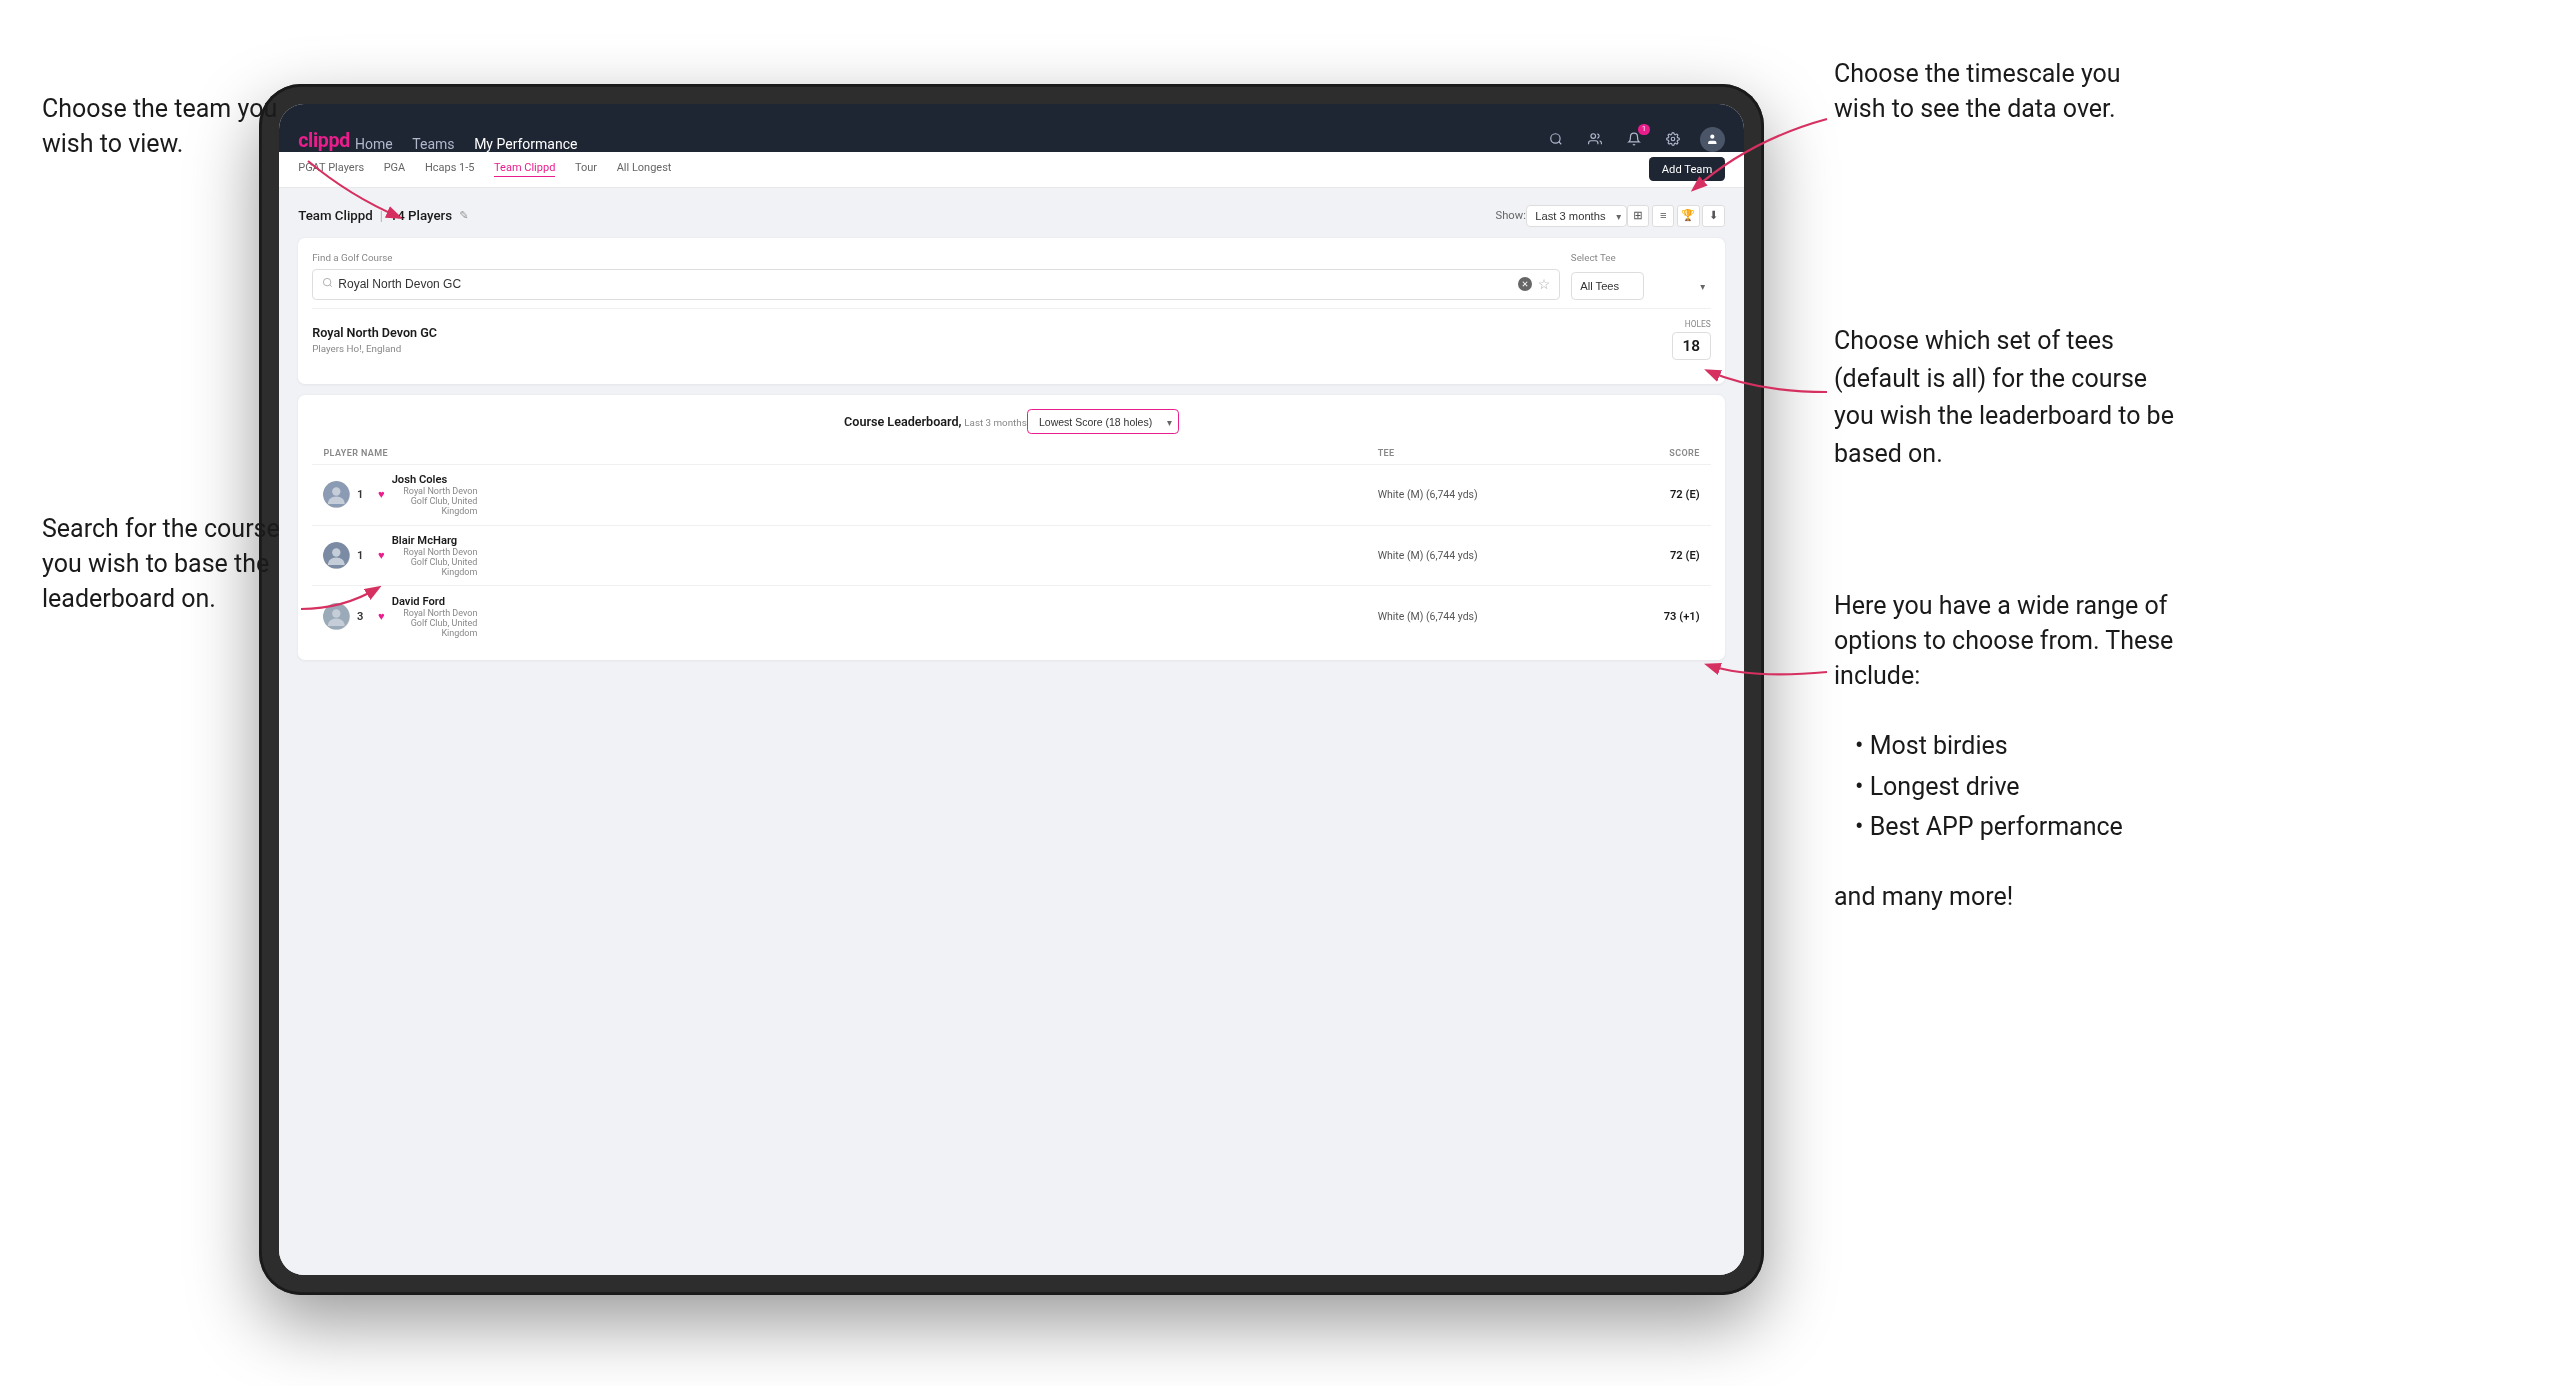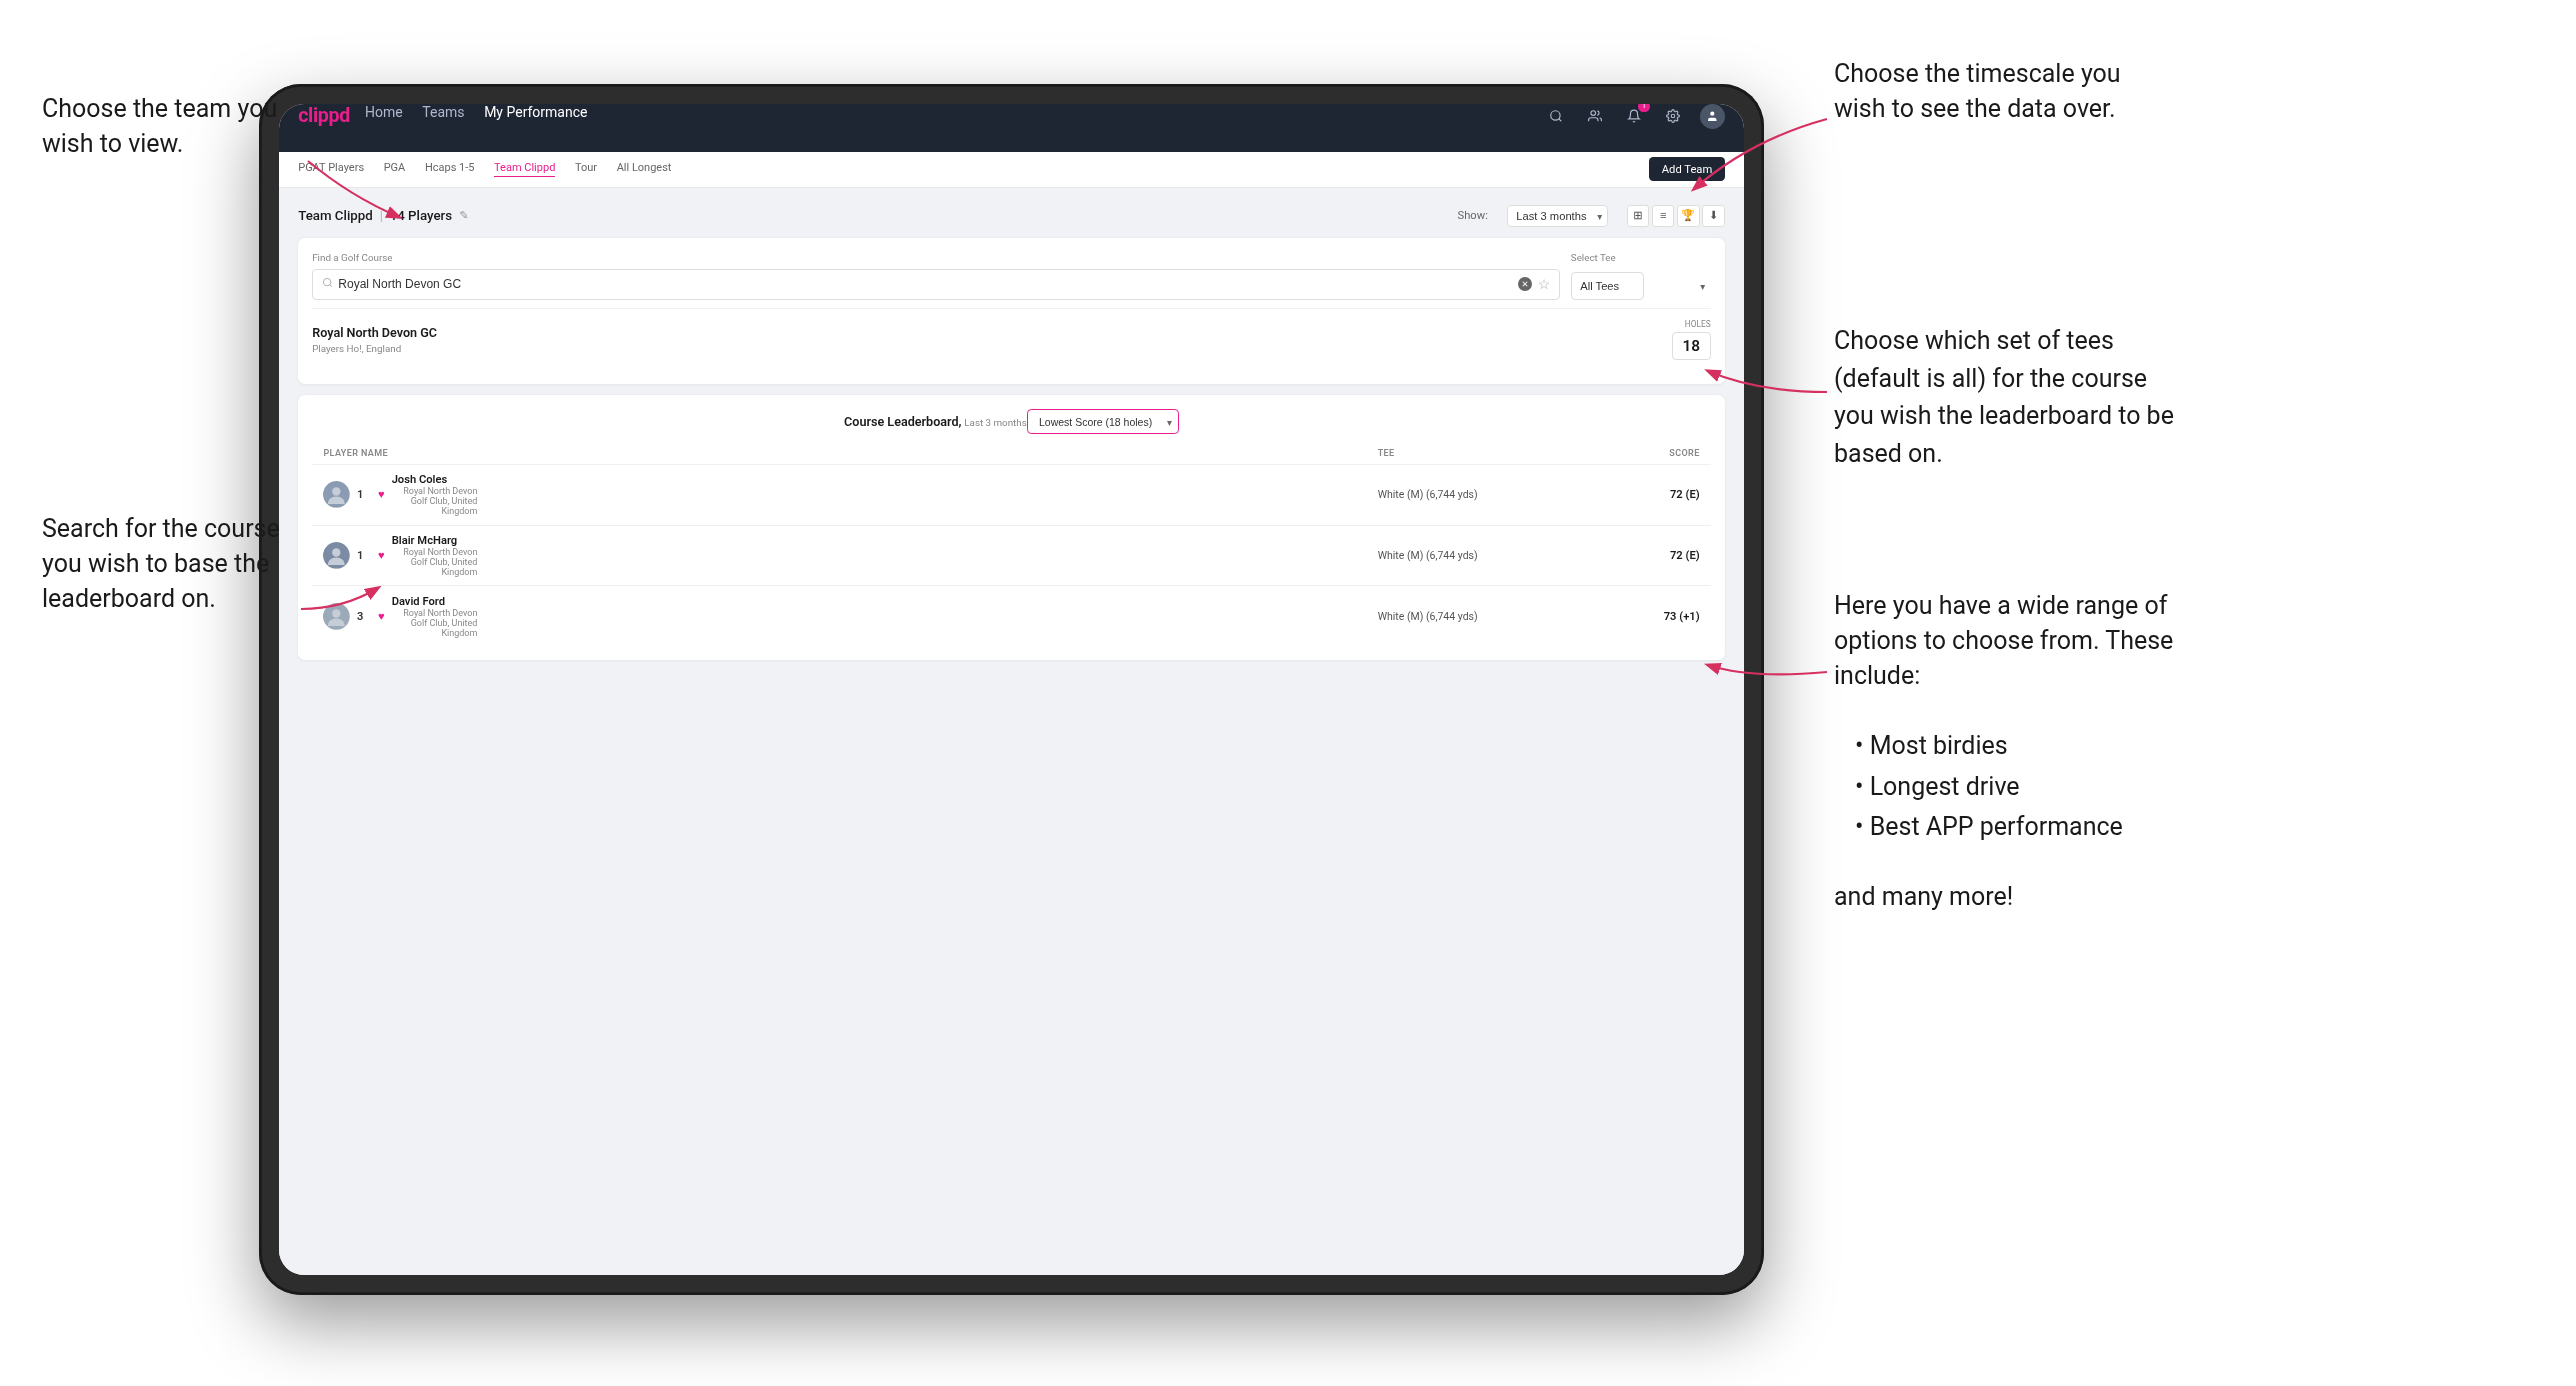--- a/index.html
+++ b/index.html
@@ -42,23 +42,23 @@
       background: #f5f5f5;
       border-radius: 25px;
       overflow: hidden;
     }
 
     
     .navbar {
       background: #1e2533;
       height: 48px;
       display: flex;
-      align-items: flex-start;
+      align-items: flex-end;
       padding: 0 19.6px;
-      gap: 15px;
+      gap: 5px;
     }
 
     .navbar-logo {
       color: #e91e8c;
       font-size: 19.6px;
       font-weight: 700;
       letter-spacing: -0.3px;
     }
 
     .navbar-links {
@@ -196,21 +196,21 @@
 
     .edit-icon {
       color: #999;
       font-size: 11.2px;
       cursor: pointer;
     }
 
     .team-controls {
       display: flex;
       align-items: center;
-      gap: 19px;
+      gap: 0;
     }
 
     .show-label {
       font-size: 11.2px;
       color: #666;
     }
 
     .show-select {
       background: white;
       border: 0.7px solid #ddd;

